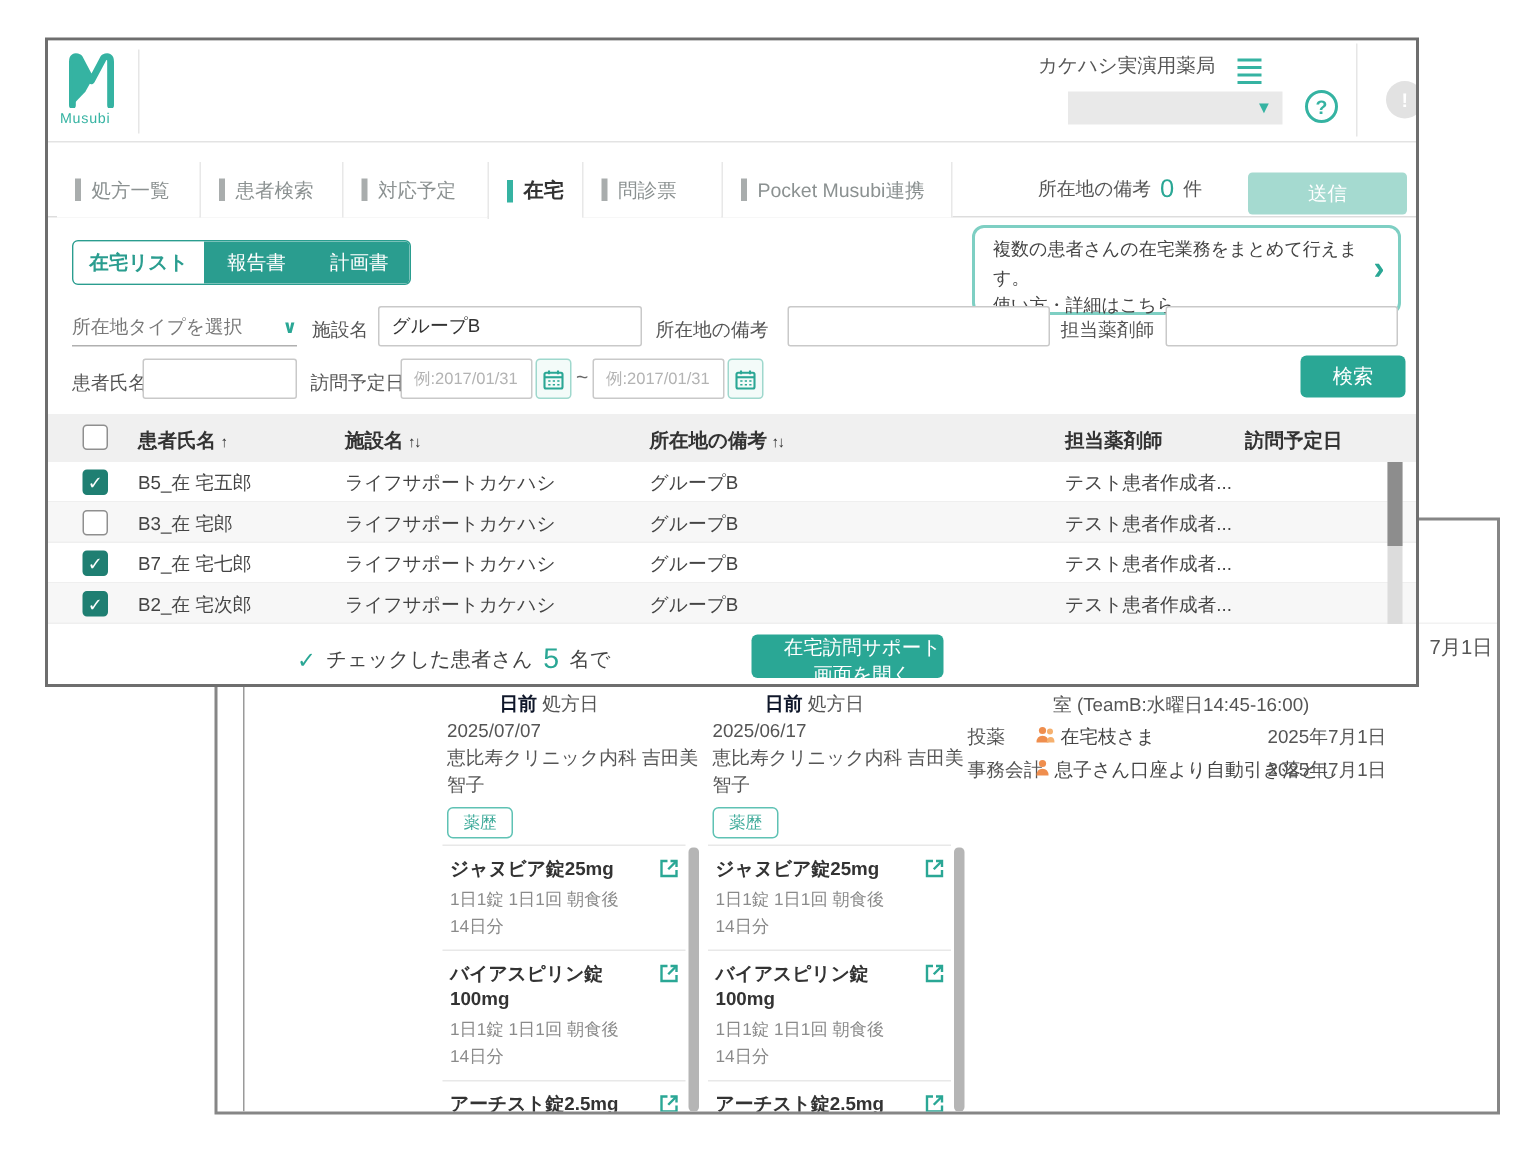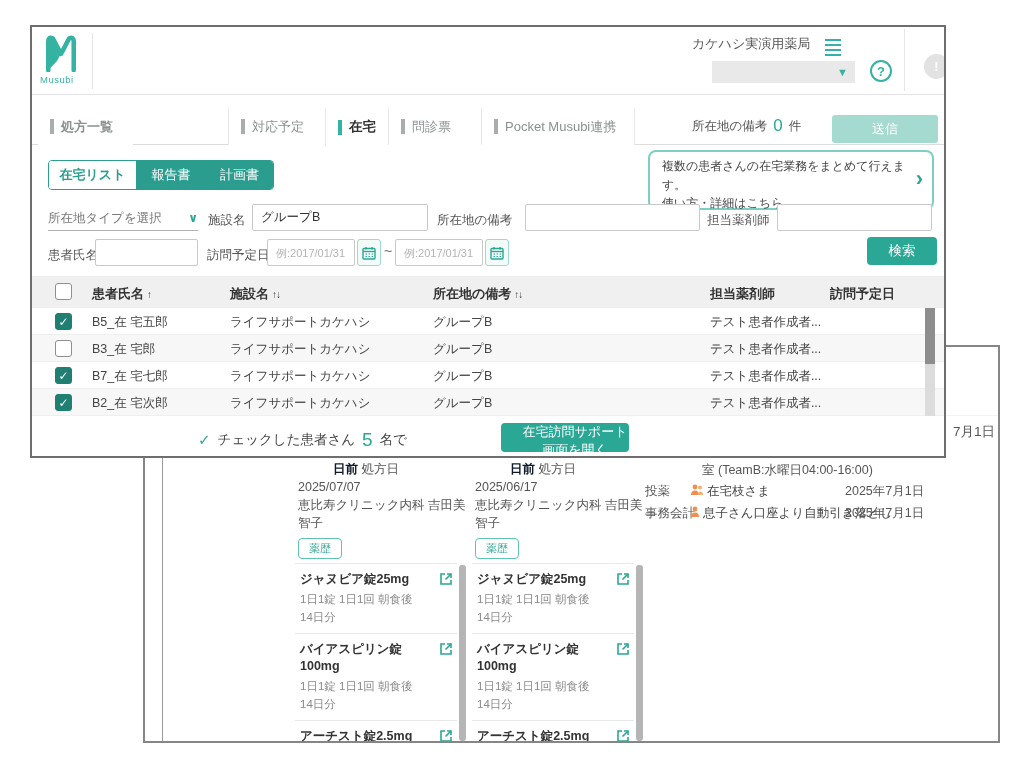--- a/index.html
+++ b/index.html
@@ -25,21 +25,21 @@
                   font-size:11px; color:#35b3a2; cursor:pointer; }
   .help-circle { left:838px; top:33px; width:22px; height:22px; border:2px solid #35b3a2; border-radius:50%;
                  color:#35b3a2; font-weight:bold; font-size:13px; display:flex; align-items:center; justify-content:center; }
   .alert-circle { left:892px; top:27px; width:25px; height:25px; background:#e2e2e2; border-radius:50%;
                   color:#fff; font-weight:bold; font-size:13px; display:flex; align-items:center; justify-content:center; }
 
   
   .tabbar { left:0; right:0; top:81px; height:37px; border-bottom:1px solid #ddd; background:#fff; }
   .tab { top:0; height:37px; display:flex; align-items:center; gap:7px; padding-left:12px;
          border-left:1px solid #e8e8e8; font-size:13px; color:#8b9191; cursor:pointer; background:#fff; }
-  .tab:first-child { border-left:none;font-weight:bold; }
+  .tab:first-child { border-left:none; }
   .tab .bar { width:4px; height:15px; background:#a9adad; }
   .tab.active { height:38px; z-index:3; font-weight:bold; color:#333; font-size:13.5px; }
   .tab.active .bar { background:#35b3a2; }
   .tab.endcap { border-right:1px solid #e8e8e8; }
   .unsent { left:660px; top:84px; height:30px; display:flex; align-items:center; gap:6px; }
   .unsent .lbl { font-size:12.5px; color:#555; }
   .unsent .cnt { font-size:17px; color:#2aa795; }
   .send-btn { left:800px; top:88px; width:106px; height:28px; background:#a5dad0; color:#fff;
               border:none; border-radius:3px; font-size:13px; cursor:pointer; }
 
@@ -130,21 +130,21 @@
   <div class="abs presc" style="left:330px; top:113px;">
     <div class="l1">
       <span class="b">日前</span>
       <span>処方日</span>
     </div>
     <div>2025/06/17</div>
     <div>恵比寿クリニック内科 吉田美智子</div>
     <button class="hist-btn">薬歴</button>
   </div>
 
-  <div class="abs room-note">室 (TeamB:水曜日04:00-16:00)</div>
+  <div class="abs room-note">室 (TeamB:水曜日14:45-16:00)</div>
   <div class="abs task" style="left:0; right:0; top:136px;">
     <span class="cat">投薬</span>
     <span class="body">
       <span>
         <svg width="14" height="12" viewBox="0 0 14 12">
             <circle cx="5" cy="3" r="2.4" fill="#ef8e4e"></circle>
             <path d="M1 11 Q1 6.5 5 6.5 Q9 6.5 9 11 Z" fill="#ef8e4e"></path>
             <circle cx="10" cy="3.6" r="2" fill="#f5b06e"></circle>
             <path d="M7.8 11 Q8 7.4 10.4 7.4 Q13 7.4 13 11 Z" fill="#f5b06e"></path>
           </svg>
@@ -273,20 +273,24 @@
     <div class="abs vdiv" style="left:872px; top:2px; height:62px;"></div>
     <div class="abs alert-circle">
       <span>!</span>
     </div>
   </div>
 
   <div class="abs tabbar">
     <div class="abs tab" style="left:6px; width:95px;">
       <span class="bar"></span>
       <span>処方一覧</span>
+    </div>
+    <div class="abs tab" style="left:101px; width:95px;">
+      <span class="bar"></span>
+      <span>患者検索</span>
     </div>
     <div class="abs tab" style="left:196px; width:97px;">
       <span class="bar"></span>
       <span>対応予定</span>
     </div>
     <div class="abs tab active" style="left:293px; width:63px;align-items:center;">
       <span class="bar"></span>
       <span>在宅</span>
     </div>
     <div class="abs tab" style="left:356px; width:93px;">

